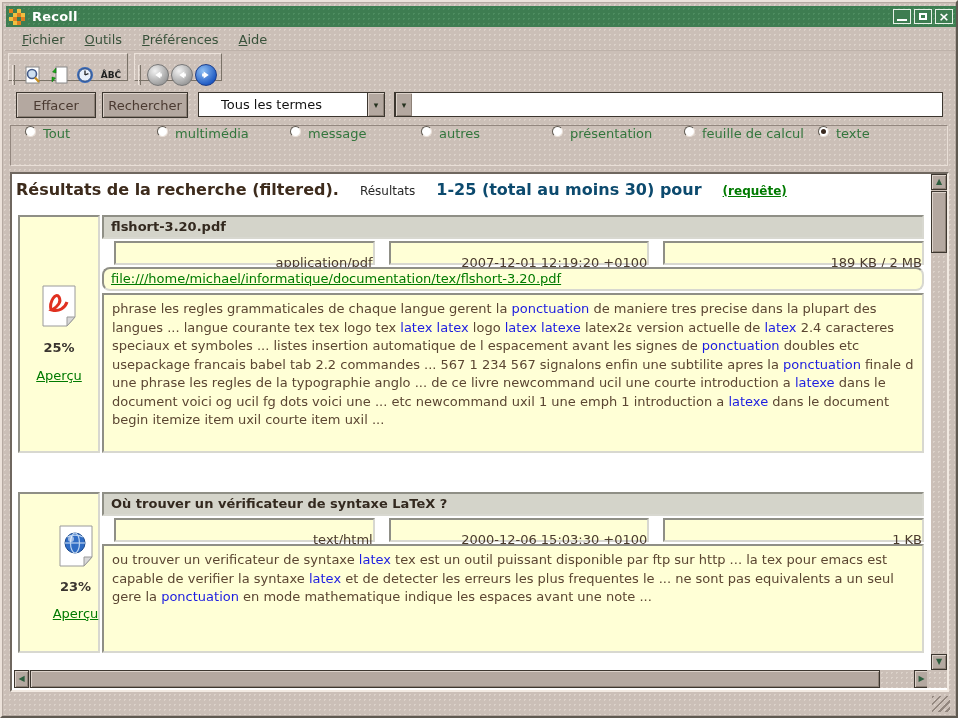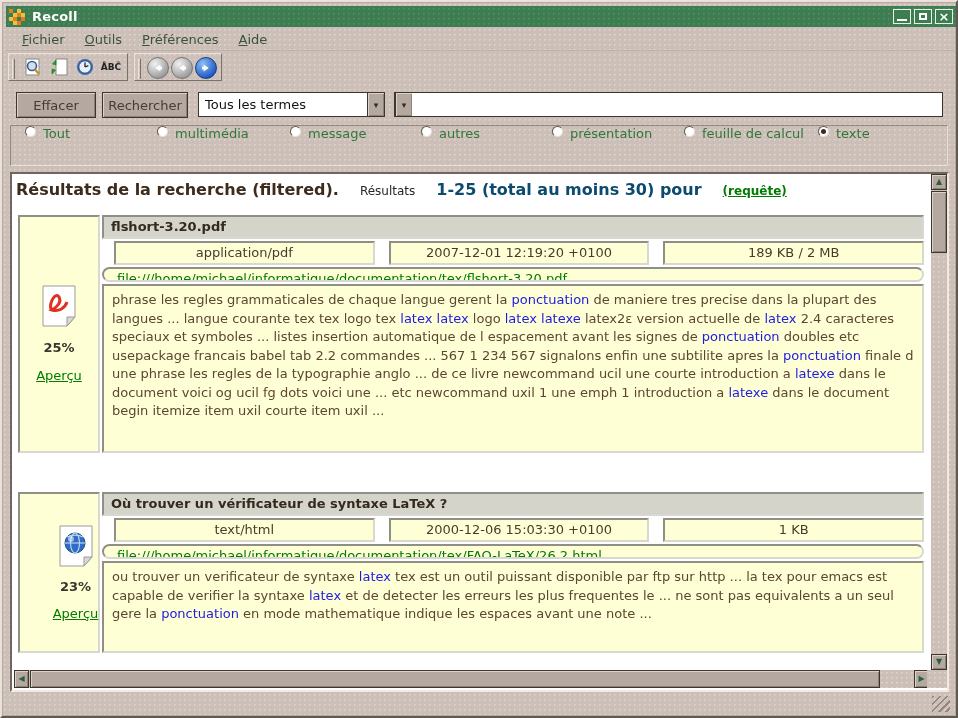--- a/index.html
+++ b/index.html
@@ -26,36 +26,36 @@
   .g-max{width:8px;height:7px;border:2px solid #fff;}
   .g-close{color:#fff;font-weight:bold;font-size:13px;line-height:1;}
   
   .menubar{position:absolute;left:3px;top:27px;width:952px;height:22px;
     display:flex;align-items:center;padding-left:8px;gap:2px;
     border-bottom:1px solid #bdb1a9;}
   .menu-item{padding:1px 9px;color:#39523b;}
   .menu-item u{text-decoration:underline;}
   
   .toolbar{position:absolute;left:6px;top:51px;height:28px;display:flex;gap:6px;}
-  .tgroup{display:flex;align-items:flex-end;height:28px;padding:16px 4px 1px 2px;gap:2px;
+  .tgroup{display:flex;align-items:center;height:28px;padding:16px 4px 1px 2px;gap:2px;
     border:1px solid;border-color:#ece2da #7a7268 #7a7268 #ece2da;background:rgba(255,255,255,0.02);}
   .thandle{width:3px;height:20px;margin:0 4px 0 1px;
     border-left:1px solid #ece2da;border-right:1px solid #7a7268;}
   .tbtn{width:24px;height:24px;display:flex;align-items:center;justify-content:center;}
   .abc{font-size:9px;font-weight:bold;color:#222;letter-spacing:0;}
   .navbtn{width:22px;height:22px;border-radius:50%;display:flex;align-items:center;justify-content:center;}
   .nav-gray{background:radial-gradient(circle at 35% 30%,#f2f2f2,#9a9a9a 75%);border:1px solid #777;}
   .nav-blue{background:radial-gradient(circle at 35% 30%,#8fc0f4,#1c57c2 75%);border:1px solid #1b3d8a;}
   
   .btn{position:absolute;top:90px;height:26px;background:#b4a8a0;color:#4b3a31;
     border:1px solid #3c362f;box-shadow:inset 1px 1px 0 #dcd2ca,inset -1px -1px 0 #8d8177;
     display:flex;align-items:center;justify-content:center;font-size:13px;}
   .combo{position:absolute;top:90px;height:25px;background:#fff;border:1px solid #3c362f;
     display:flex;align-items:center;}
-  .combo .val{flex:1;padding:0 6px;color:#111;white-space:nowrap;overflow:hidden;}
+  .combo .val{flex:1;padding:0 22px;color:#111;white-space:nowrap;overflow:hidden;}
   .combo .arrow{width:17px;align-self:stretch;background:#b4a8a0;border-left:1px solid #3c362f;
     box-shadow:inset 1px 1px 0 #dcd2ca,inset -1px -1px 0 #8d8177;
     display:flex;align-items:center;justify-content:center;color:#26321f;font-size:9px;}
   
   .filterbar{position:absolute;left:8px;top:123px;width:938px;height:41px;
     border:1px solid;border-color:#93877f #e9dfd7 #e9dfd7 #93877f;}
   .fopt{position:absolute;top:0;height:100%;display:flex;gap:7px;}
   .radio{width:11px;height:11px;border-radius:50%;background:#fff;flex:0 0 auto;
     border:1px solid;border-color:#5f5951 #e9dfd7 #e9dfd7 #5f5951;position:relative;}
   .fopt.sel .radio::after{content:"";position:absolute;left:2px;top:2px;width:5px;height:5px;
@@ -71,22 +71,22 @@
   .rheader .qlink{font-size:12px;font-weight:bold;color:var(--link_green,#007a00);text-decoration:underline;}
   .result{position:absolute;left:6px;width:906px;display:flex;gap:2px;}
   .cell{border:2px solid;border-color:#8f8f86 #d8d8d0 #d8d8d0 #8f8f86;background:var(--cell_yellow,#ffffd6);}
   .rleft{width:82px;flex:0 0 auto;display:flex;flex-direction:column;align-items:center;
     justify-content:center;gap:13px;}
   .pct{font-weight:bold;color:#3a352f;}
   .glink{color:var(--link_green,#007a00);text-decoration:underline;}
   .rright{flex:1;display:flex;flex-direction:column;gap:2px;min-width:0;}
   .rtitle{background:var(--header_gray,#d4d4ca);padding:2px 7px;font-weight:bold;color:#33291f;height:24px;}
   .rmeta{display:flex;gap:2px;height:24px;}
-  .rmeta .cell{flex:1;text-align:center;color:#4a3a2c;padding-top:2px;margin-left:12px;}
-  .rurl{padding:2px 13px;height:15px;white-space:nowrap;overflow:hidden;border-radius:8px;}
+  .rmeta .cell{flex:1;text-align:right;color:#4a3a2c;padding-top:12px;margin-left:12px;}
+  .rurl{padding:2px 7px;height:24px;white-space:nowrap;overflow:hidden;border-radius:8px;}
   .rsnippet{flex:1;padding:5px 8px;color:var(--snippet_brown,#5b4632);line-height:18.5px;}
   .rsnippet .hl{color:var(--highlight_blue,#1c1ce0);}
   
   .sbtn{background:#b4a8a0;border:1px solid #3c362f;
     box-shadow:inset 1px 1px 0 #dcd2ca,inset -1px -1px 0 #8d8177;
     display:flex;align-items:center;justify-content:center;color:#2d5f3f;font-size:8px;line-height:1;}
   .sthumb{background:#b4a8a0;border:1px solid #3c362f;
     box-shadow:inset 1px 1px 0 #dcd2ca,inset -1px -1px 0 #8d8177;}
   .strough{background-color:#cbbfb7;background-image:radial-gradient(#dbd1c9 1px,transparent 0);background-size:5px 5px;}
   .vscroll{position:absolute;right:0;top:0;width:16px;height:496px;}
@@ -284,21 +284,20 @@
         <span class="pct">23%</span>
         <span class="glink">Aperçu</span>
       </div>
       <div class="rright">
         <div class="cell rtitle">Où trouver un vérificateur de syntaxe LaTeX ?</div>
         <div class="rmeta">
           <div class="cell">text/html</div>
           <div class="cell">2000-12-06 15:03:30 +0100</div>
           <div class="cell">1 KB</div>
         </div>
-        <div class="cell rurl"><span class="glink">file:///home/michael/informatique/documentation/tex/FAQ-LaTeX/26.2.html</span></div>
         <div class="cell rsnippet"><span>ou trouver un verificateur de syntaxe </span><span class="hl">latex</span><span> tex est un outil puissant disponible par ftp sur http ... la tex pour emacs est capable de verifier la syntaxe </span><span class="hl">latex</span><span> et de detecter les erreurs les plus frequentes le ... ne sont pas equivalents a un seul gere la </span><span class="hl">ponctuation</span><span> en mode mathematique indique les espaces avant une note ...</span></div>
       </div>
     </div>
 
     <div class="vscroll">
       <div class="strough" style="position:absolute;inset:0;"></div>
       <div class="sbtn" style="top:0;">
           <span>▲</span>
         </div>
       <div class="sthumb" style="position:absolute;left:0;top:17px;width:16px;height:62px;"></div>

